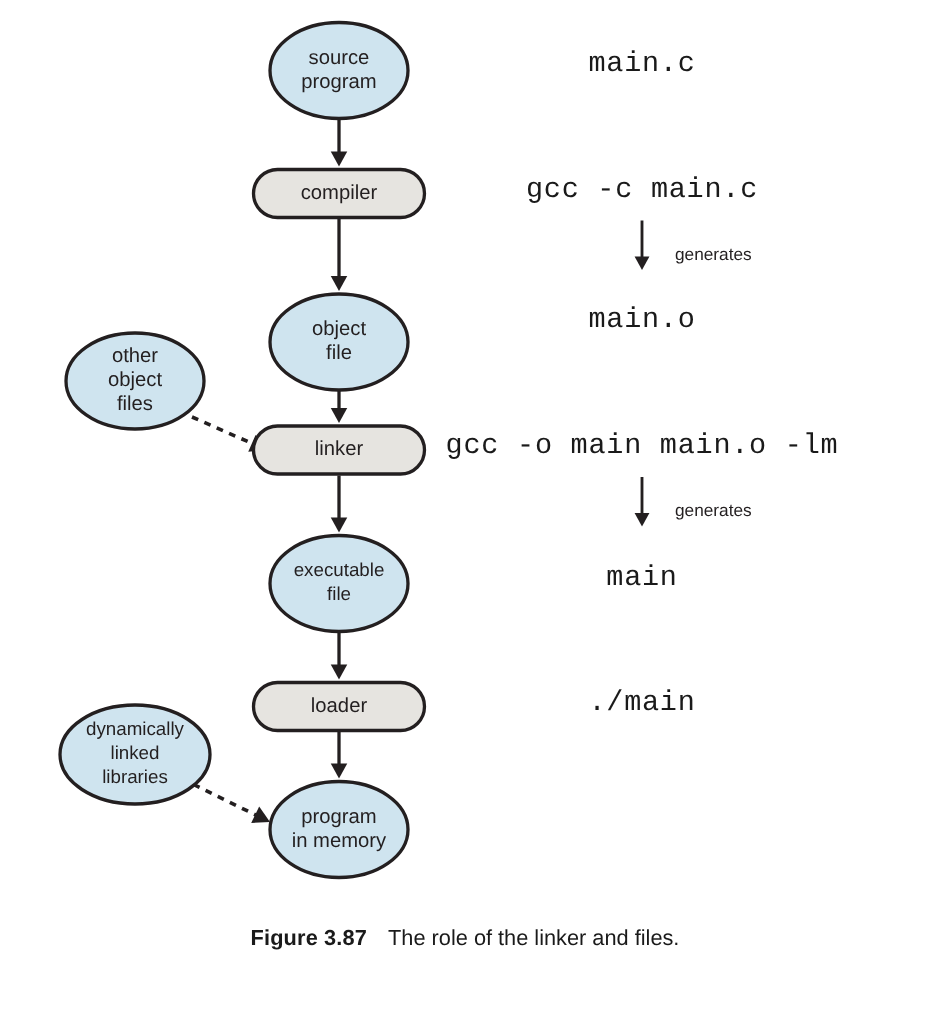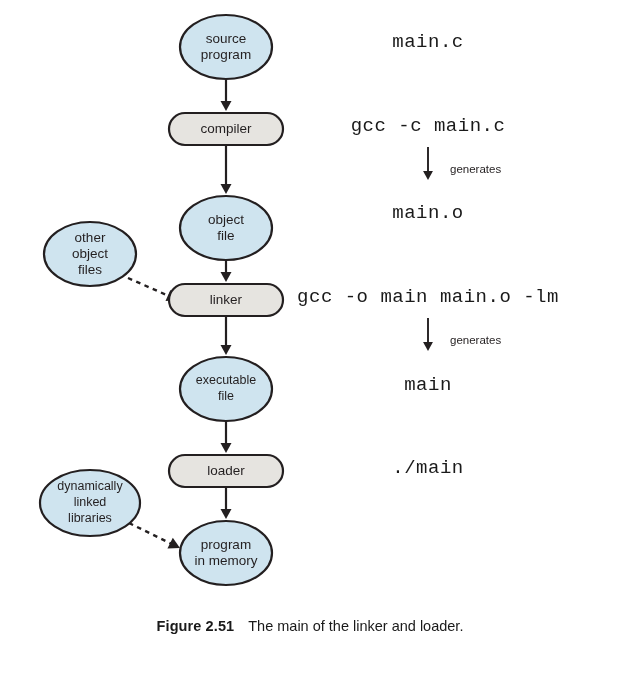--- a/index.html
+++ b/index.html
@@ -180,16 +180,16 @@
         <line x1="428" y1="147" x2="428" y2="171.9" class="flow-line-thin"></line>
         <polygon points="428,180 432.95,171 423.05,171" class="arrow-head"></polygon>
         <text x="450" y="170" class="generates-label">generates</text>
         <line x1="428" y1="318" x2="428" y2="342.9" class="flow-line-thin"></line>
         <polygon points="428,351 432.95,342 423.05,342" class="arrow-head"></polygon>
         <text x="450" y="341" class="generates-label">generates</text>
       </g>
   </svg>
 
   <div class="caption" style="top: 618px;">
-    <span class="caption-num">Figure 2.51</span><span class="caption-gap"></span><span class="caption-body">The main of the linker and loader.</span>
+    <span class="caption-num">Figure 3.87</span><span class="caption-gap"></span><span class="caption-body">The role of the linker and files.</span>
   </div>
 
 </div>
 
 </body></html>

